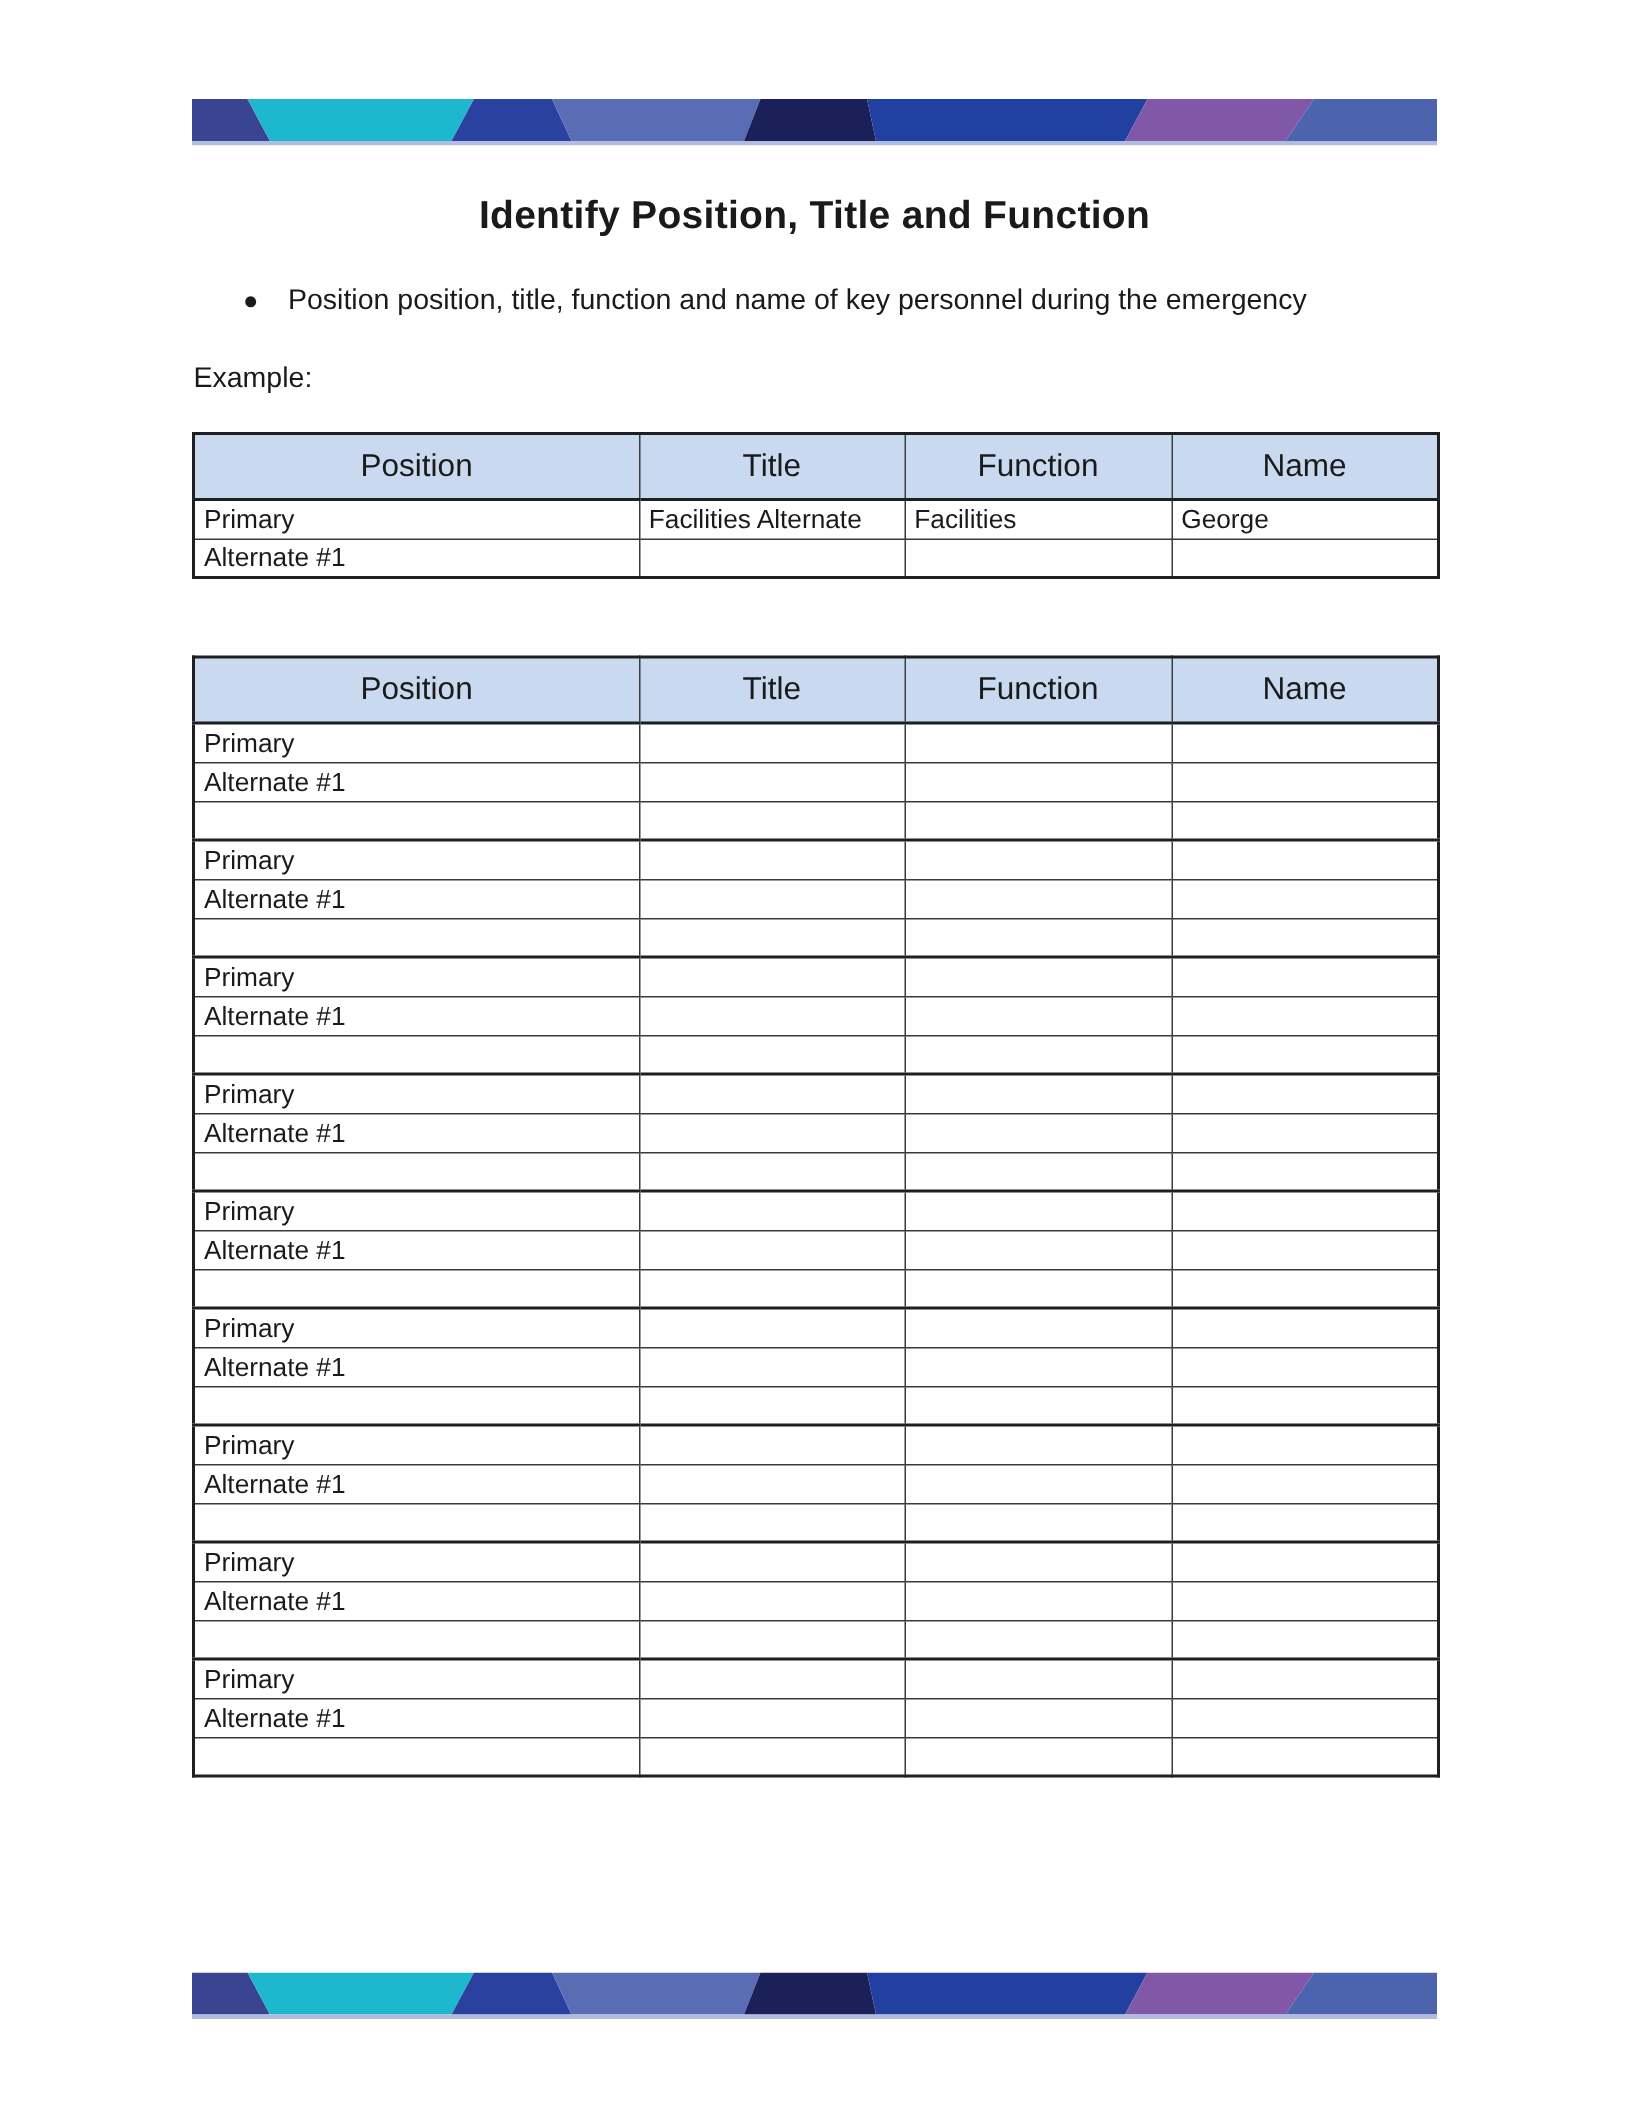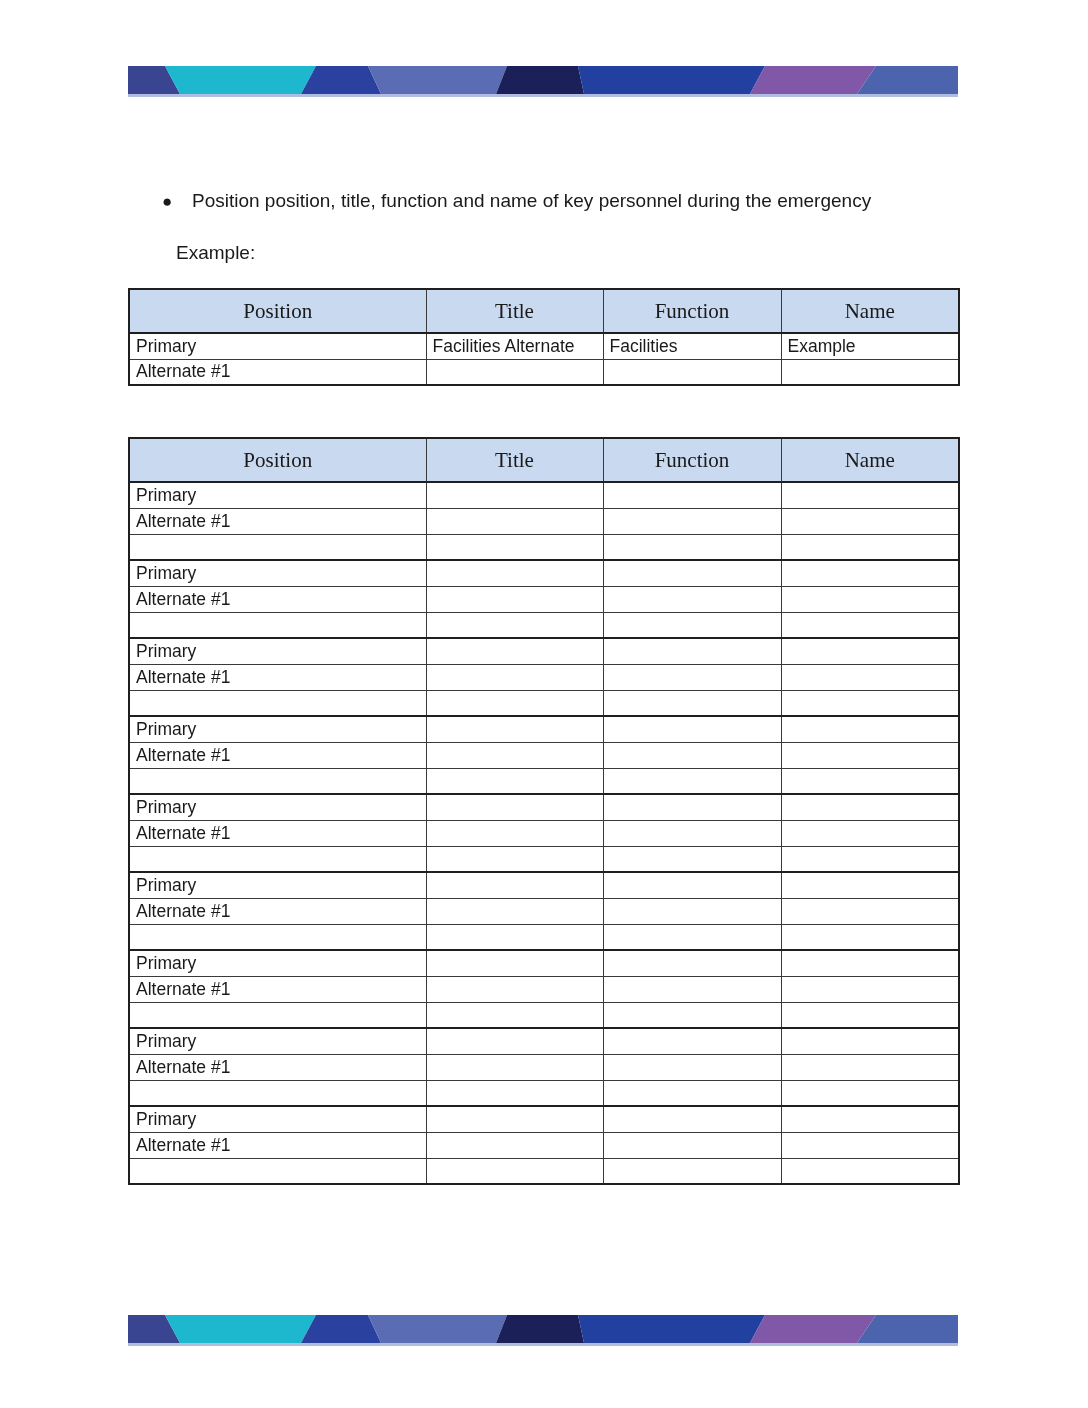--- a/index.html
+++ b/index.html
@@ -28,42 +28,40 @@
   .bullet-row {
     position: absolute; left: 162px; top: 190px;
     display: flex; align-items: baseline;
     font-size: 19px;
   }
   .bullet-dot { width: 30px; flex: 0 0 30px; font-size: 17px; }
 
   .example-label {
     position: absolute; left: 129px; top: 242px;
     font-size: 19px;
-    margin-left: 47px;
   }
 
   table.doc-table {
     position: absolute; left: 128px; width: 830px;
     border-collapse: collapse; table-layout: fixed;
     border: 2px solid var(--thick);
   }
   #example-table { top: 288px; }
   #main-table { top: 437px; }
 
   .doc-table th {
     background: var(--hdr-bg);
     font-weight: normal;
     font-size: 21px;
     height: 44px;
     text-align: center;
     vertical-align: middle;
     padding: 0;
     border: 1px solid var(--thin);
     border-bottom: 2px solid var(--thick);
-    font-family: Liberation Serif, serif;
   }
   .doc-table td {
     height: 26px;
     font-size: 17.5px;
     padding: 0 4px 0 6px;
     border: 1px solid var(--thin);
     vertical-align: middle;
     white-space: nowrap;
     overflow: hidden;
   }
@@ -79,20 +77,21 @@
         <polygon points="37,0 188,0 173,28 52,28" fill="#1eb8ce"></polygon>
         <polygon points="188,0 240,0 253,28 173,28" fill="#2a41a0"></polygon>
         <polygon points="240,0 379,0 368,28 253,28" fill="#5a6cb4"></polygon>
         <polygon points="379,0 450,0 456,28 368,28" fill="#1b2158"></polygon>
         <polygon points="450,0 637,0 622,28 456,28" fill="#21409f"></polygon>
         <polygon points="637,0 748,0 729,28 622,28" fill="#8157a8"></polygon>
         <polygon points="748,0 830,0 830,28 729,28" fill="#4c63ae"></polygon>
         <rect x="0" y="28" width="830" height="3" fill="#b0bce0"></rect>
       </svg></div>
 
+  <h1 class="title">Identify Position, Title and Function</h1>
 
   <div class="bullet-row">
     <span class="bullet-dot">●</span>
     <span class="bullet-text">Position position, title, function and name of key personnel during the emergency</span>
   </div>
 
   <div class="example-label">Example:</div>
 
   <table class="doc-table" id="example-table">
       <colgroup>
@@ -107,21 +106,21 @@
           <th>Title</th>
           <th>Function</th>
           <th>Name</th>
         </tr>
       </thead>
       <tbody>
         <tr>
           <td>Primary</td>
           <td>Facilities Alternate</td>
           <td>Facilities</td>
-          <td>Example</td>
+          <td>George</td>
         </tr>
         <tr>
           <td>Alternate #1</td>
           <td></td>
           <td></td>
           <td></td>
         </tr>
       </tbody>
     </table>
 

